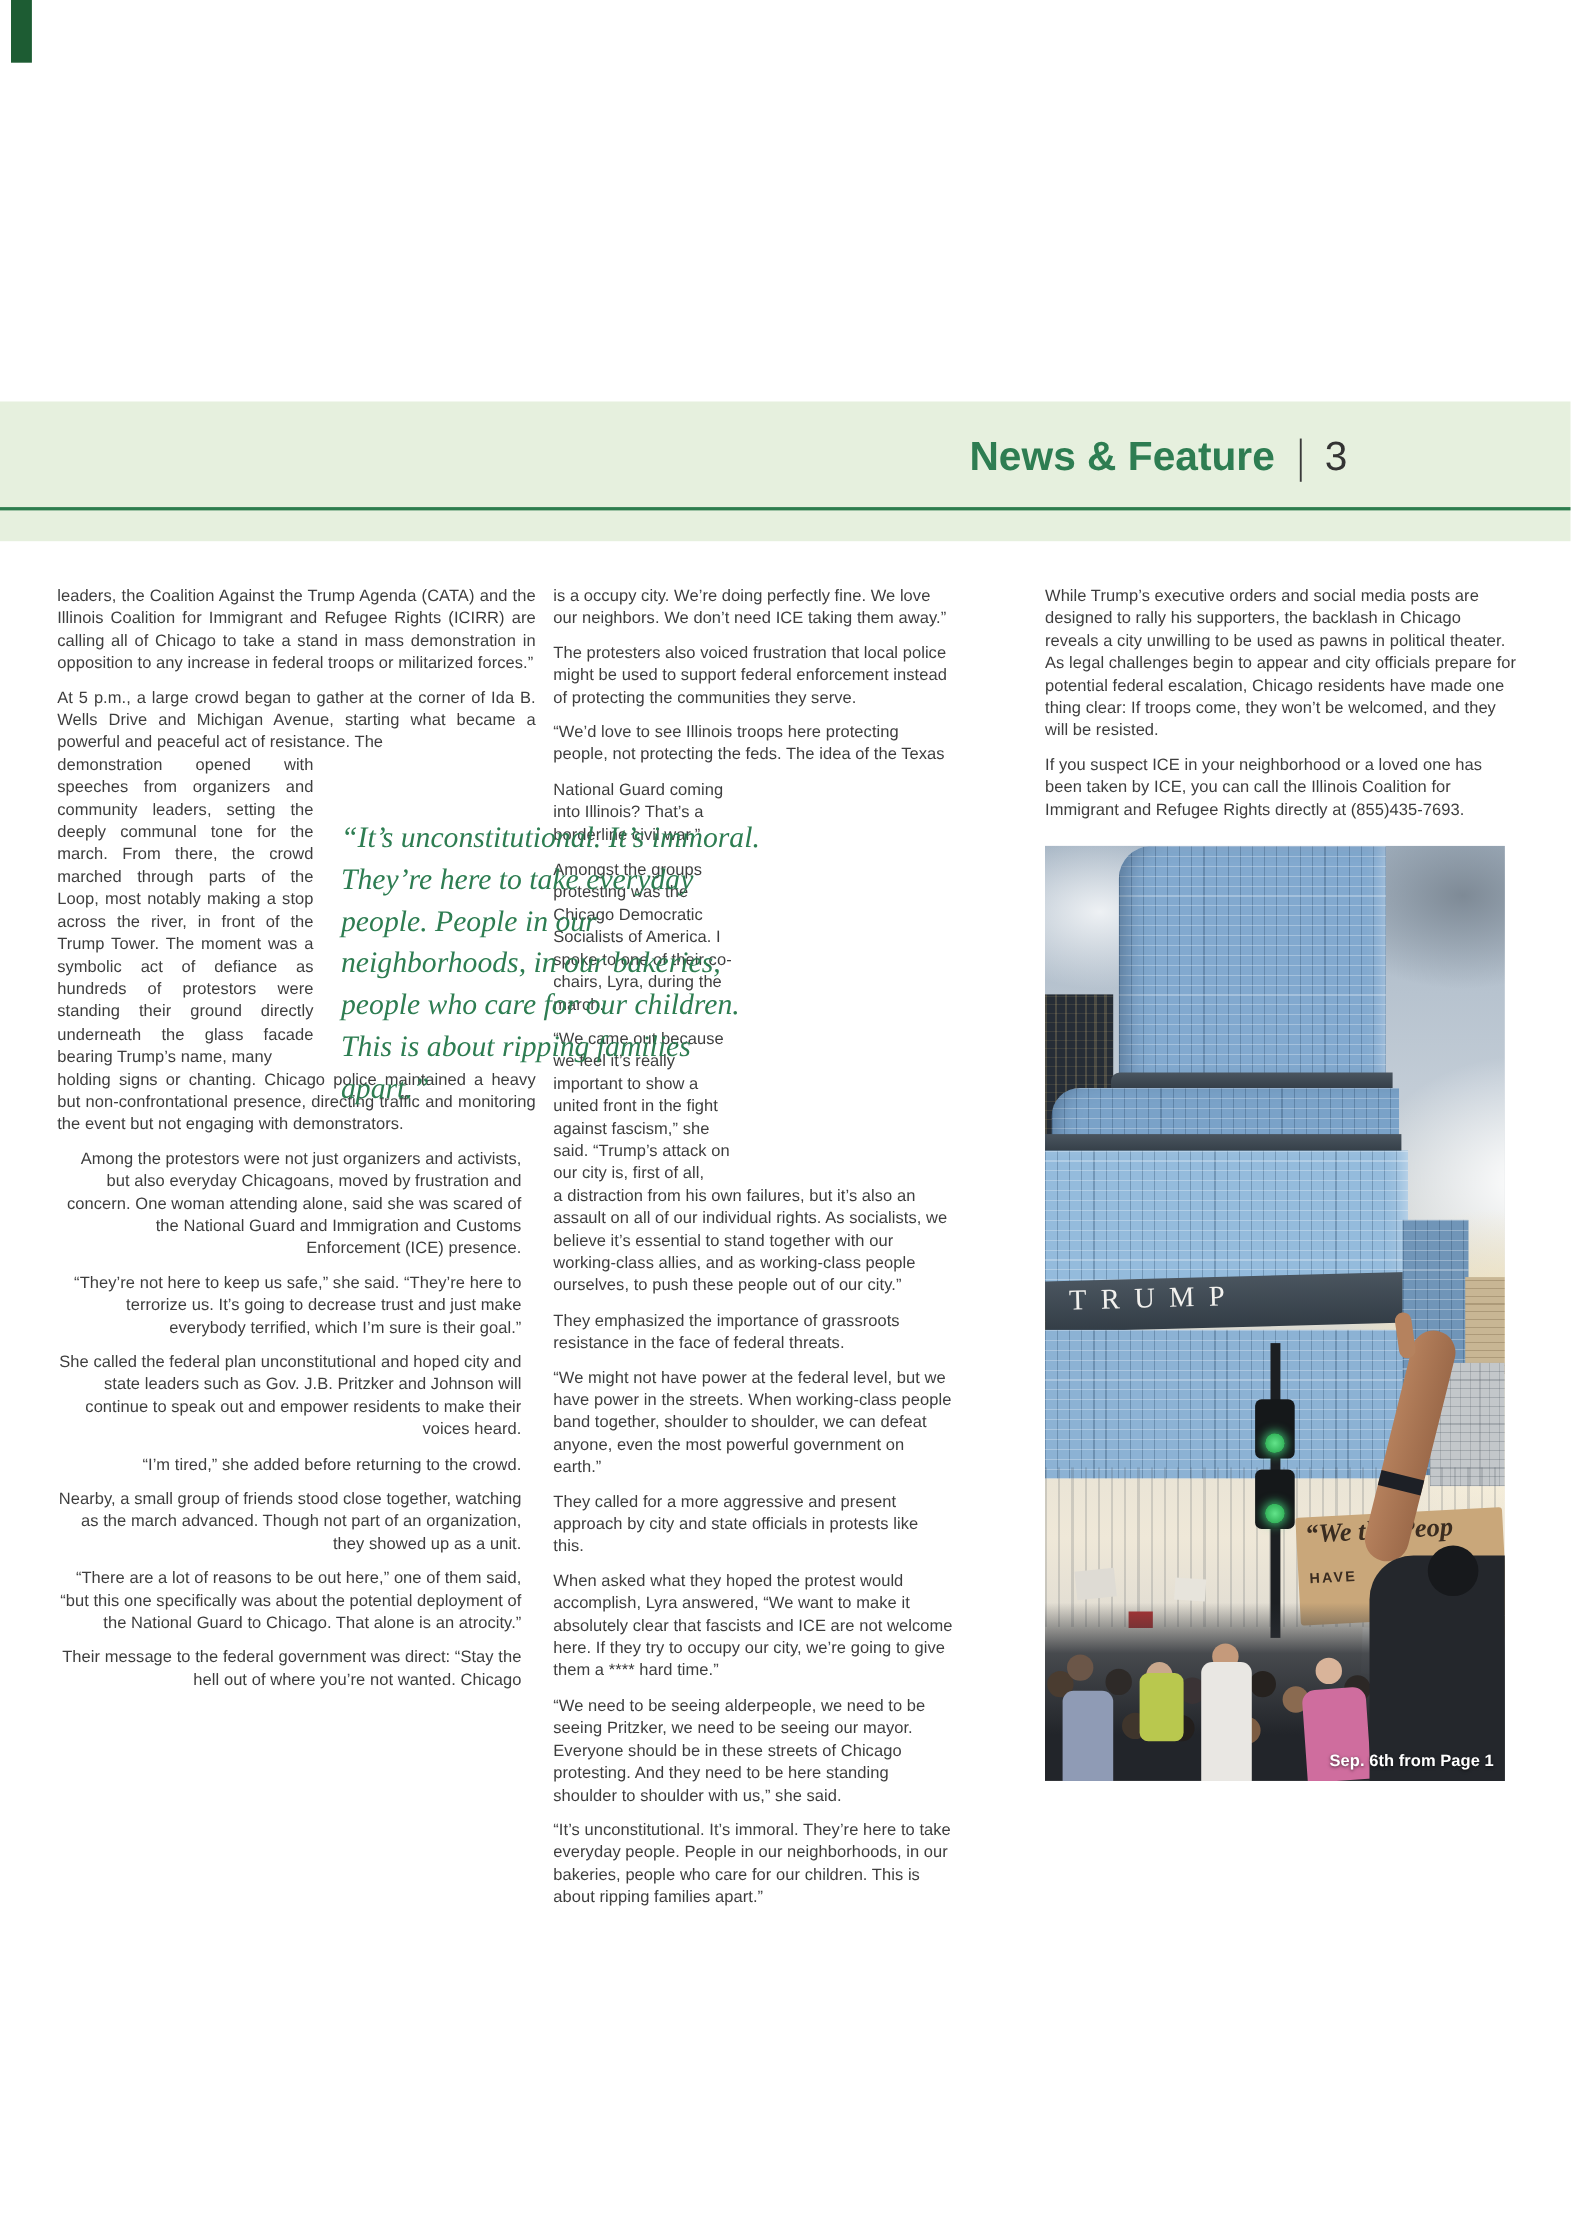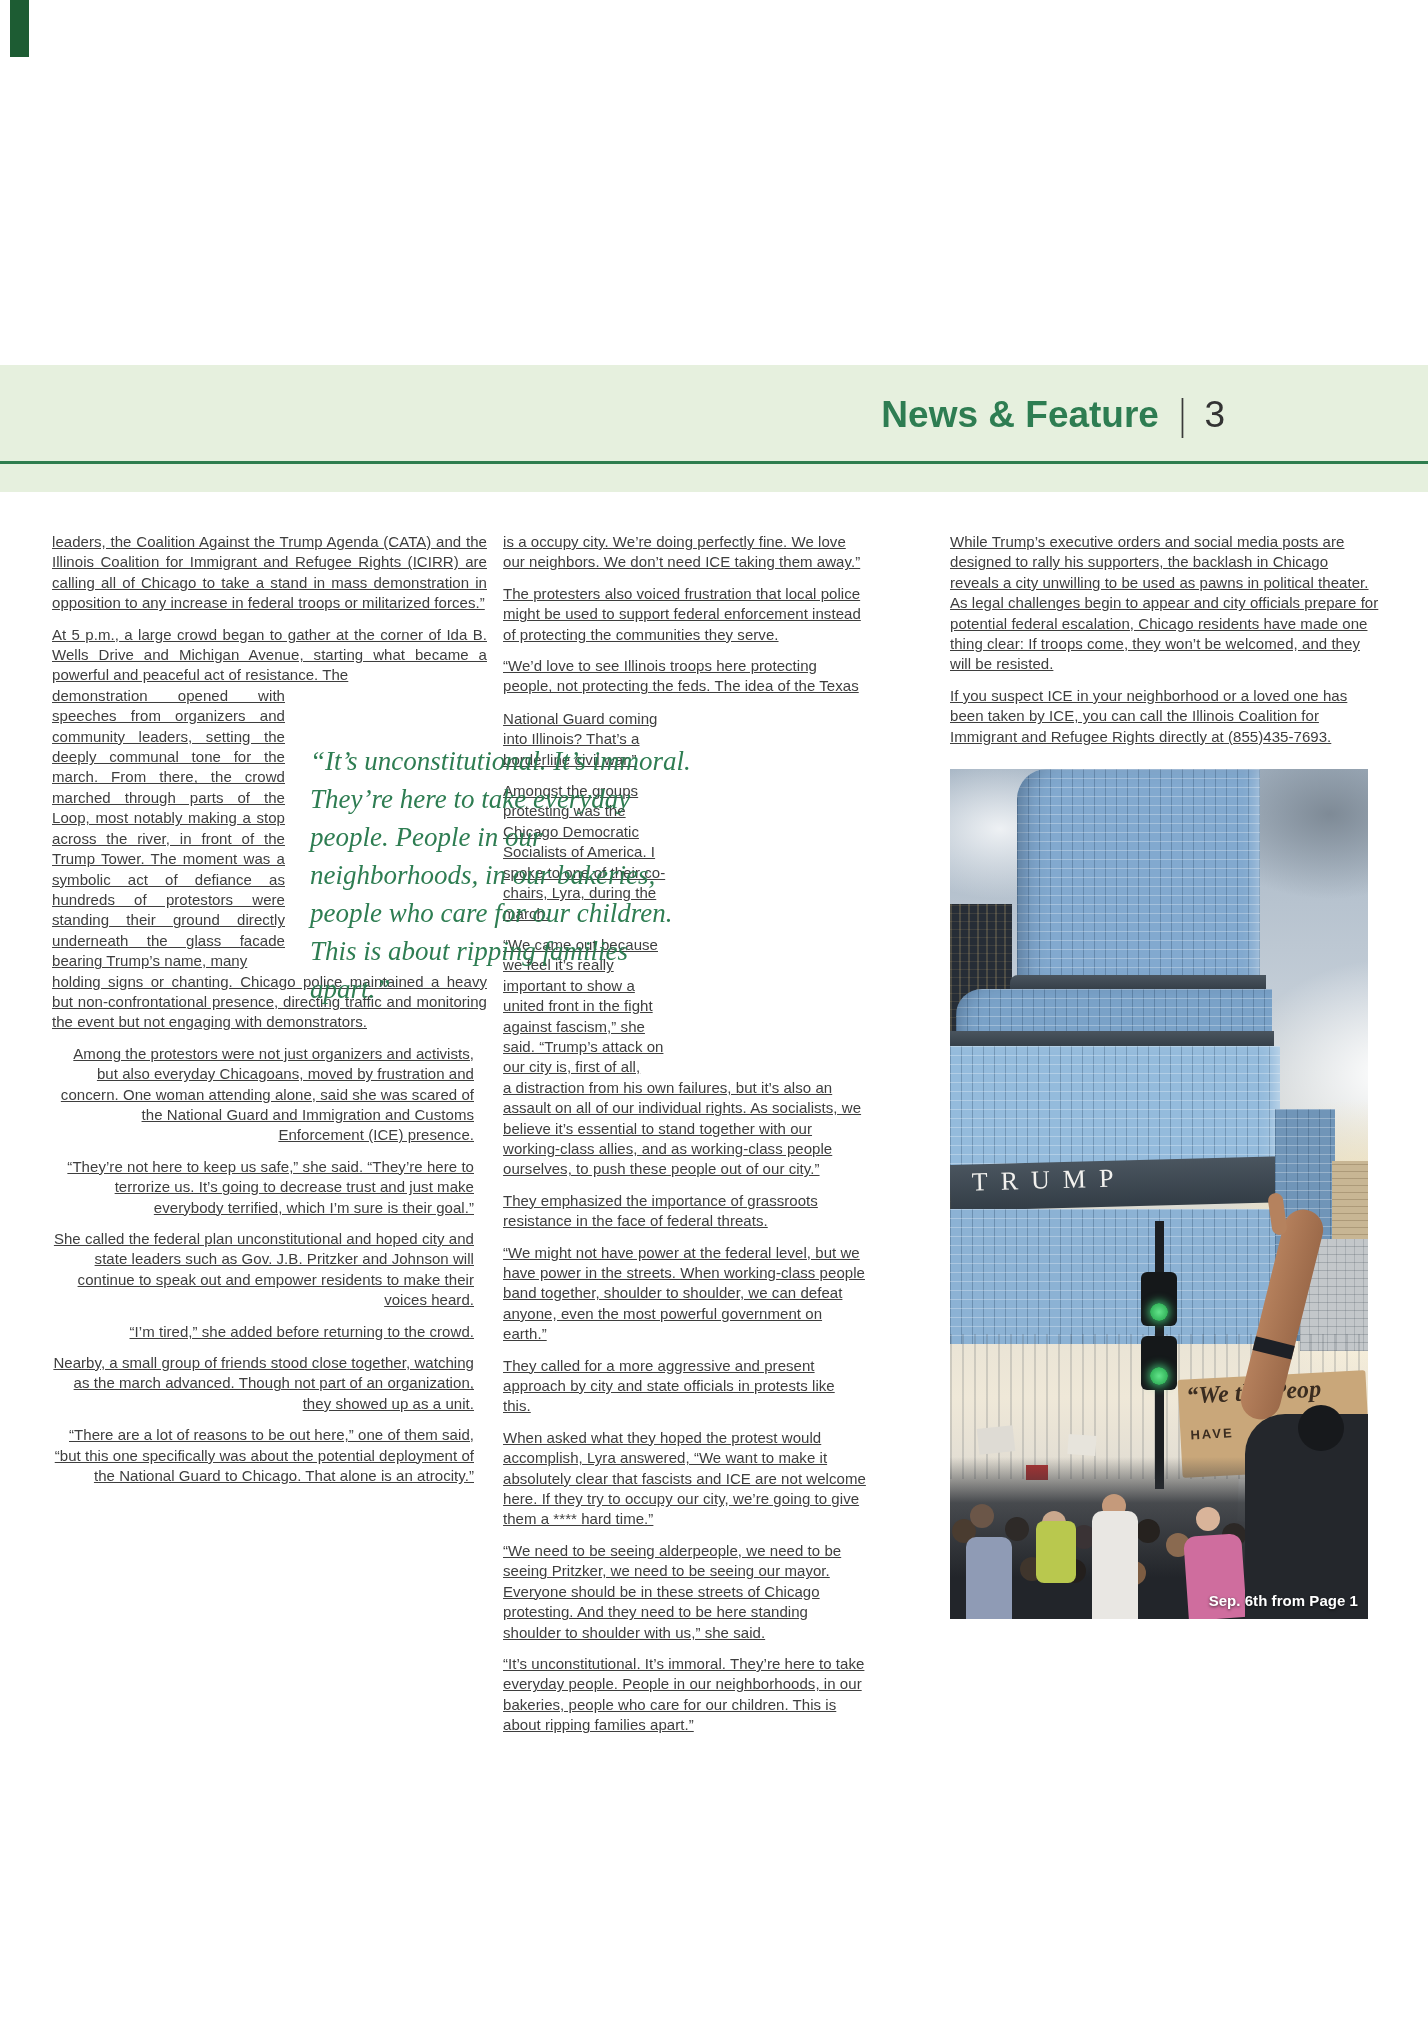--- a/index.html
+++ b/index.html
@@ -13,21 +13,21 @@
   .band{position:absolute;left:0;top:365px;width:1428px;height:127px;background:#e6f0de;}
   .band-rule{position:absolute;left:0;top:96px;width:100%;height:3px;background:#2e7d4e;}
   .htitle{position:absolute;right:203px;top:26px;font-size:37px;line-height:44px;white-space:nowrap;}
   .hsection{font-weight:bold;color:#2e7d52;}
   .hsep{display:inline-block;font-weight:400;color:#3a3a3a;transform:scaleX(.5);font-size:42px;
         position:relative;top:2px;margin:0 6px 0 8px;}
   .hpage{font-weight:400;color:#333333;}
 
   
   .col{position:absolute;top:532px;font-size:15px;line-height:20.4px;letter-spacing:.05px;}
-  .col p{margin:0 0 11px 0;text-decoration:underline;}
+  .col p{margin:0 0 11px 0;}
   .col1{left:52px;width:435px;text-align:justify;}
   .col1 .ragged{text-align:right;width:422px;}
   .col2{left:503px;width:363px;}
   .col3{left:950px;width:430px;}
   .narrow1{width:233px;}
   .narrow2{width:168px;margin-left:198px;}
 
   
   .pull-quote{position:absolute;left:310px;top:742px;width:388px;
       font-family:"Liberation Serif",serif;font-style:italic;
@@ -131,20 +131,21 @@
     <p>leaders, the Coalition Against the Trump Agenda (CATA) and the Illinois Coalition for Immigrant and Refugee Rights (ICIRR) are calling all of Chicago to take a stand in mass demonstration in opposition to any increase in federal troops or militarized forces.”</p>
     <p style="margin-bottom:0;">At 5 p.m., a large crowd began to gather at the corner of Ida B. Wells Drive and Michigan Avenue, starting what became a powerful and peaceful act of resistance. The</p>
     <p class="narrow1" style="margin-bottom:0;">demonstration opened with speeches from organizers and community leaders, setting the deeply communal tone for the march. From there, the crowd marched through parts of the Loop, most notably making a stop across the river, in front of the Trump Tower. The moment was a symbolic act of defiance as hundreds of protestors were standing their ground directly underneath the glass facade bearing Trump’s name, many</p>
     <p>holding signs or chanting. Chicago police maintained a heavy but non-confrontational presence, directing traffic and monitoring the event but not engaging with demonstrators.</p>
     <p class="ragged">Among the protestors were not just organizers and activists, but also everyday Chicagoans, moved by frustration and concern. One woman attending alone, said she was scared of the National Guard and Immigration and Customs Enforcement (ICE) presence.</p>
     <p class="ragged">“They’re not here to keep us safe,” she said. “They’re here to terrorize us. It’s going to decrease trust and just make everybody terrified, which I’m sure is their goal.”</p>
     <p class="ragged">She called the federal plan unconstitutional and hoped city and state leaders such as Gov. J.B. Pritzker and Johnson will continue to speak out and empower residents to make their voices heard.</p>
     <p class="ragged">“I’m tired,” she added before returning to the crowd.</p>
     <p class="ragged">Nearby, a small group of friends stood close together, watching as the march advanced. Though not part of an organization, they showed up as a unit.</p>
     <p class="ragged">“There are a lot of reasons to be out here,” one of them said, “but this one specifically was about the potential deployment of the National Guard to Chicago. That alone is an atrocity.”</p>
+    <p class="ragged">Their message to the federal government was direct: “Stay the hell out of where you’re not wanted. Chicago</p>
   </div>
 
   <div class="col col2">
     <p>is a occupy city. We’re doing perfectly fine. We love our neighbors. We don’t need ICE taking them away.”</p>
     <p>The protesters also voiced frustration that local police might be used to support federal enforcement instead of protecting the communities they serve.</p>
     <p style="margin-bottom:12px;">“We’d love to see Illinois troops here protecting people, not protecting the feds. The idea of the Texas</p>
     <p class="narrow2">National Guard coming into Illinois? That’s a borderline civil war.”</p>
     <p class="narrow2">Amongst the groups protesting was the Chicago Democratic Socialists of America. I spoke to one of their co-chairs, Lyra, during the march.</p>
     <p class="narrow2" style="margin-bottom:0;">“We came out because we feel it’s really important to show a united front in the fight against fascism,” she said. “Trump’s attack on our city is, first of all,</p>
     <p>a distraction from his own failures, but it’s also an assault on all of our individual rights. As socialists, we believe it’s essential to stand together with our working-class allies, and as working-class people ourselves, to push these people out of our city.”</p>

